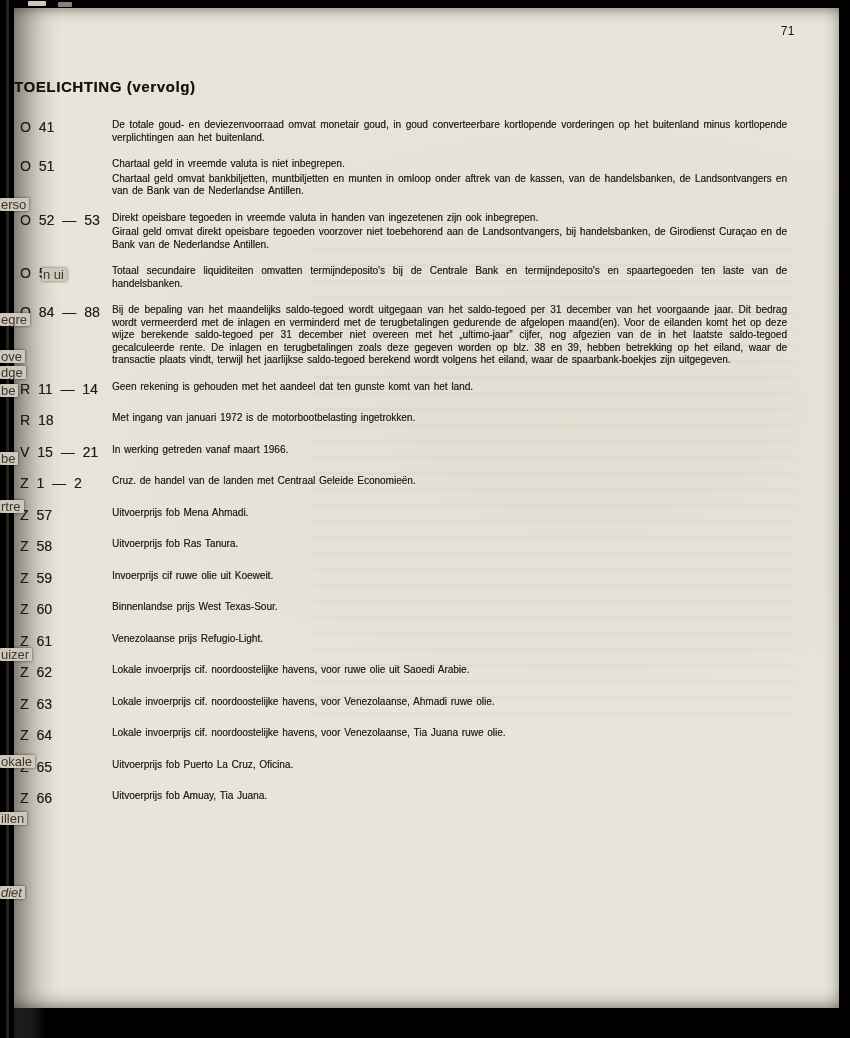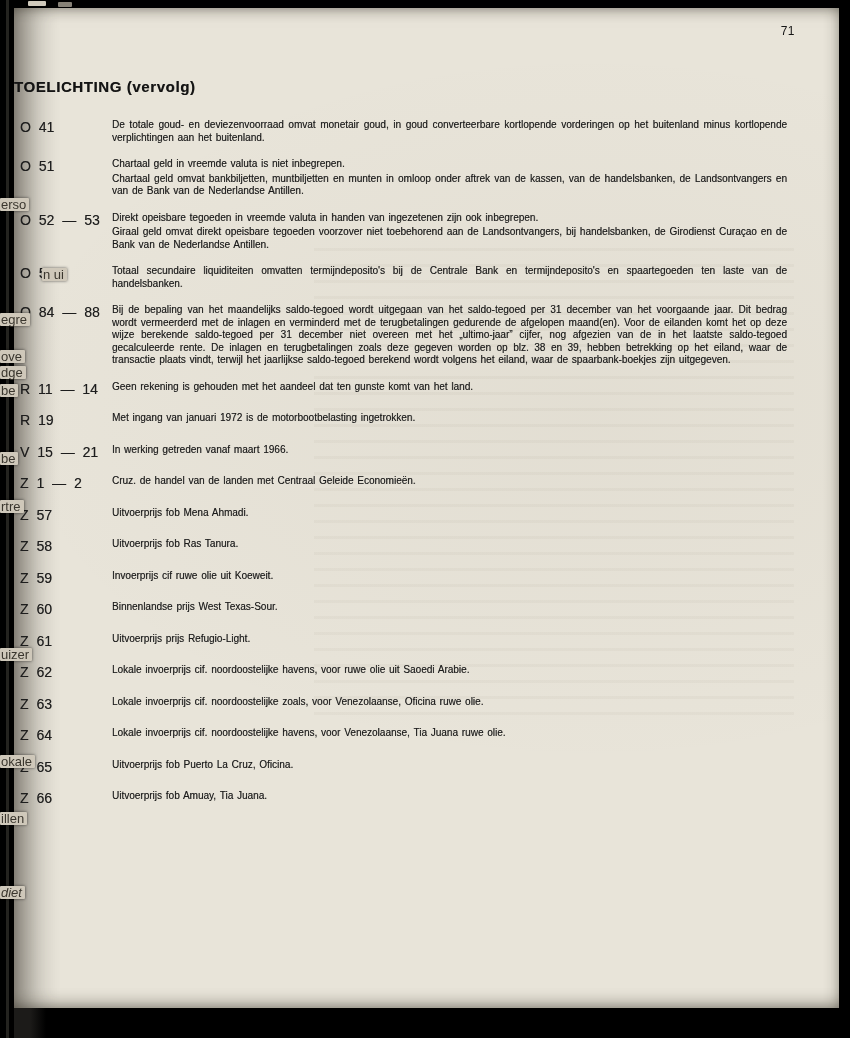--- a/index.html
+++ b/index.html
@@ -120,21 +120,21 @@
   </div>
 
   <div class="entry">
     <div class="entry-code">R 11 — 14</div>
     <div class="entry-body">
             <p class="para">Geen rekening is gehouden met het aandeel dat ten gunste komt van het land.</p>
           </div>
   </div>
 
   <div class="entry">
-    <div class="entry-code">R 19</div>
+    <div class="entry-code">R 18</div>
     <div class="entry-body">
             <p class="para">Met ingang van januari 1972 is de motorbootbelasting ingetrokken.</p>
           </div>
   </div>
 
   <div class="entry">
     <div class="entry-code">V 15 — 21</div>
     <div class="entry-body">
             <p class="para">In werking getreden vanaf maart 1966.</p>
           </div>
@@ -171,35 +171,35 @@
   <div class="entry">
     <div class="entry-code">Z 60</div>
     <div class="entry-body">
             <p class="para">Binnenlandse prijs West Texas-Sour.</p>
           </div>
   </div>
 
   <div class="entry">
     <div class="entry-code">Z 61</div>
     <div class="entry-body">
-            <p class="para">Uitvoerprijs prijs Refugio-Light.</p>
+            <p class="para">Venezolaanse prijs Refugio-Light.</p>
           </div>
   </div>
 
   <div class="entry">
     <div class="entry-code">Z 62</div>
     <div class="entry-body">
             <p class="para">Lokale invoerprijs cif. noordoostelijke havens, voor ruwe olie uit Saoedi Arabie.</p>
           </div>
   </div>
 
   <div class="entry">
     <div class="entry-code">Z 63</div>
     <div class="entry-body">
-            <p class="para">Lokale invoerprijs cif. noordoostelijke zoals, voor Venezolaanse, Oficina ruwe olie.</p>
+            <p class="para">Lokale invoerprijs cif. noordoostelijke havens, voor Venezolaanse, Ahmadi ruwe olie.</p>
           </div>
   </div>
 
   <div class="entry">
     <div class="entry-code">Z 64</div>
     <div class="entry-body">
             <p class="para">Lokale invoerprijs cif. noordoostelijke havens, voor Venezolaanse, Tia Juana ruwe olie.</p>
           </div>
   </div>
 

